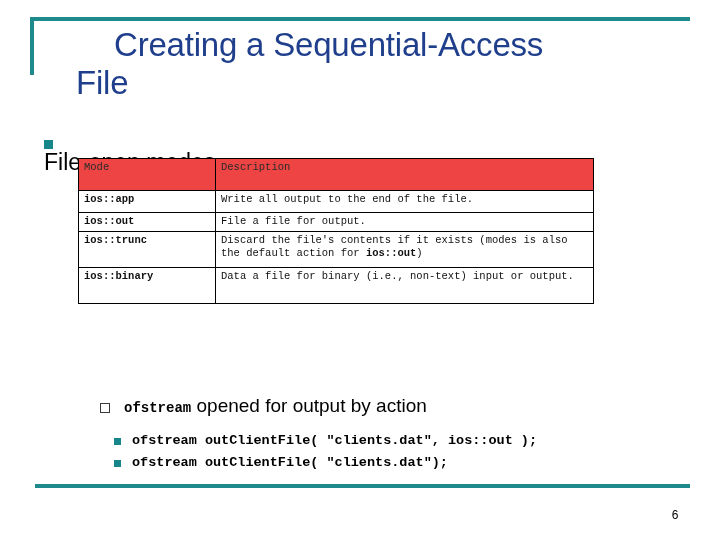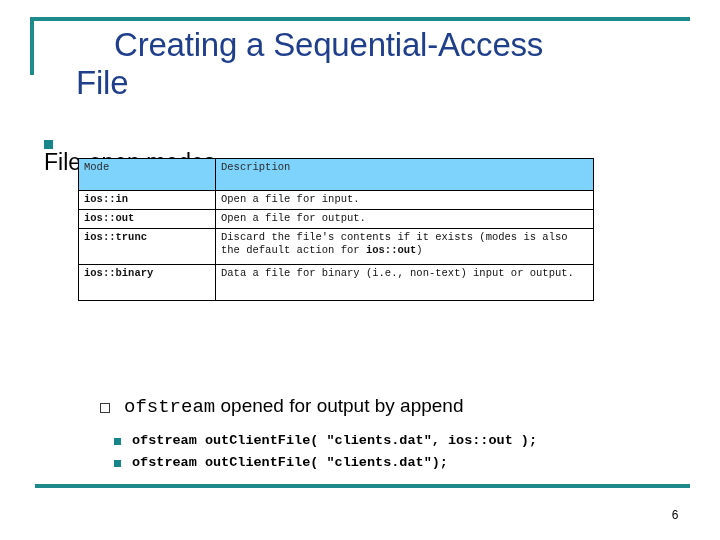--- a/index.html
+++ b/index.html
@@ -102,21 +102,21 @@
     border: 1px solid #000000;
     vertical-align: top;
     padding: 2px 5px 3px 5px;
     font-family: "Liberation Mono", monospace;
     font-size: 10.5px;
     line-height: 13px;
     color: #111111;
     text-align: left;
   }
   .modes-table thead th {
-    background: #7dd3fc;
+    background: #ef4444;
     height: 26px;
     font-weight: normal;
     color: #2b2b2b;
     vertical-align: top;
   }
   .col-mode { width: 137px; }
   .col-desc { width: auto; }
   .modes-table td.mode {
     font-weight: bold;
     white-space: nowrap;
@@ -147,22 +147,22 @@
     flex: none;
   }
   .lvl2-text {
     font-size: 19px;
     line-height: 24px;
     color: #000000;
     white-space: nowrap;
   }
   .lvl2-text .mono {
     font-family: "Liberation Mono", monospace;
-    font-weight: normal;
-    font-size: 19px;
+    font-weight: bold;
+    font-size: 14px;
   }
 
   
   .code-list {
     position: absolute;
     left: 114px;
     top: 432px;
   }
   .code-item {
     display: flex;
@@ -219,42 +219,42 @@
     <col class="col-mode">
     <col class="col-desc">
   </colgroup>
   <thead>
     <tr>
       <th>Mode</th>
       <th>Description</th>
     </tr>
   </thead>
   <tbody>
-    <tr class="r-in">
-      <td class="mode">ios::in</td>
-      <td class="desc">Open a file for input.</td>
+    <tr class="r-app">
+      <td class="mode">ios::app</td>
+      <td class="desc">Write all output to the end of the file.</td>
     </tr>
     <tr class="r-out">
       <td class="mode">ios::out</td>
-      <td class="desc">Open a file for output.</td>
+      <td class="desc">File a file for output.</td>
     </tr>
     <tr class="r-trunc">
       <td class="mode">ios::trunc</td>
       <td class="desc"><span>Discard the file's contents if it exists (modes is also the default action for </span><b>ios::out</b><span>)</span></td>
     </tr>
     <tr class="r-bin">
       <td class="mode">ios::binary</td>
       <td class="desc">Data a file for binary (i.e., non-text) input or output.</td>
     </tr>
   </tbody>
 </table>
 
 <div class="lvl2">
   <span class="bullet-hollow"></span>
-  <span class="lvl2-text"><span class="mono">ofstream</span><span> opened for output by append</span></span>
+  <span class="lvl2-text"><span class="mono">ofstream</span><span> opened for output by action</span></span>
 </div>
 
 <div class="code-list">
   <div class="code-item">
     <span class="bullet-sq-sm"></span>
     <span class="code-text">ofstream outClientFile( "clients.dat", ios::out );</span>
   </div>
   <div class="code-item">
     <span class="bullet-sq-sm"></span>
     <span class="code-text">ofstream outClientFile( "clients.dat");</span>

